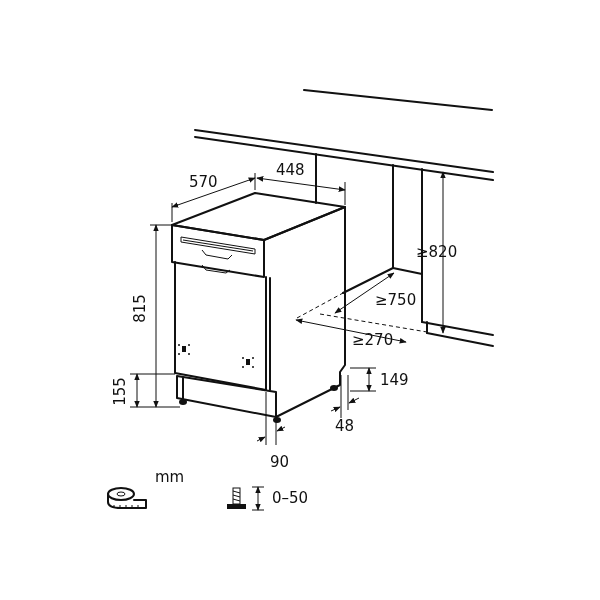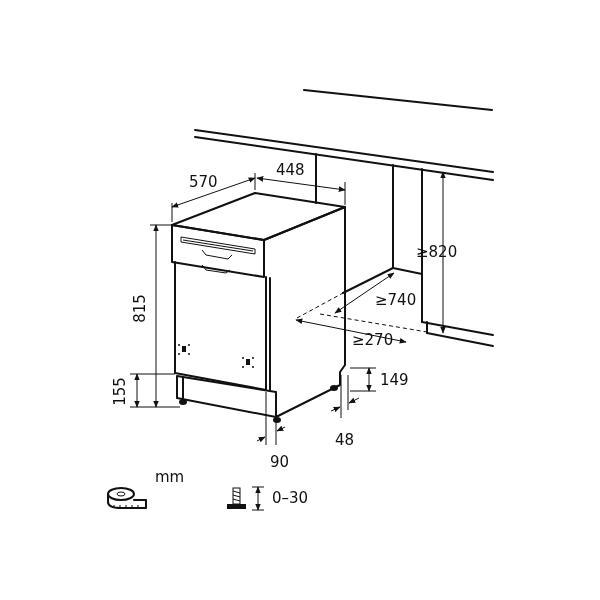--- a/index.html
+++ b/index.html
@@ -161,20 +161,20 @@
       <line class="thin" x1="252" y1="510" x2="264" y2="510"></line>
       <line class="thin" x1="258" y1="487" x2="258" y2="510" marker-start="url(#arr)" marker-end="url(#arr)"></line>
     </g>
   </svg>
 
   <div class="lbl" style="left:189px;top:175px;">570</div>
   <div class="lbl" style="left:276px;top:163px;">448</div>
   <div class="lbl vlbl" style="left:126px;top:301px;">815</div>
   <div class="lbl vlbl" style="left:106px;top:384px;">155</div>
   <div class="lbl" style="left:416px;top:245px;">≥820</div>
-  <div class="lbl" style="left:375px;top:293px;">≥740</div>
+  <div class="lbl" style="left:375px;top:293px;">≥750</div>
   <div class="lbl" style="left:352px;top:333px;">≥270</div>
   <div class="lbl" style="left:380px;top:373px;">149</div>
-  <div class="lbl" style="left:335px;top:433px;">48</div>
+  <div class="lbl" style="left:335px;top:419px;">48</div>
   <div class="lbl" style="left:270px;top:455px;">90</div>
   <div class="lbl" style="left:155px;top:470px;">mm</div>
-  <div class="lbl" style="left:272px;top:491px;">0–30</div>
+  <div class="lbl" style="left:272px;top:491px;">0–50</div>
 </div>
 
 </body></html>

